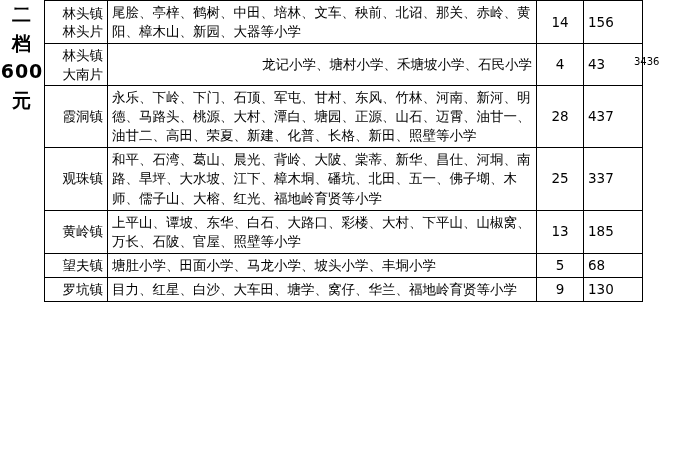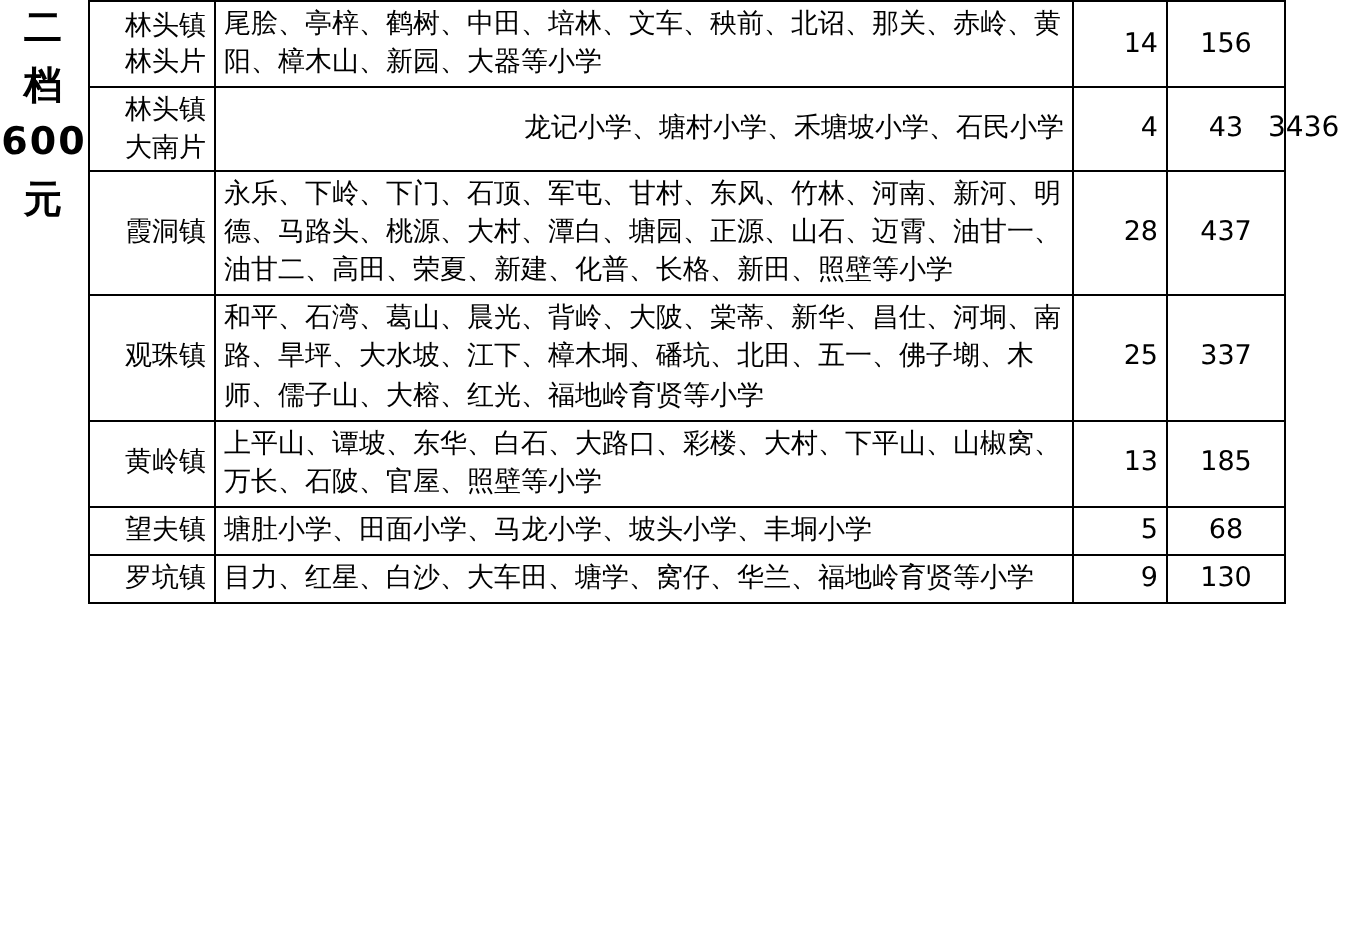--- a/index.html
+++ b/index.html
@@ -44,47 +44,46 @@
   td.schools {
     width: 420px;
     text-align: left;
     font-size: 13.5px;
   }
   td.schools.center {
     text-align: right;
   }
   td.num {
     width: 38px;
-    text-align: right;
+    text-align: center;
     font-size: 13.5px;
   }
   td.total {
     width: 50px;
-    text-align: center;
     font-size: 13.5px;
   }
   .grade-label {
     position: absolute;
     left: 0px;
     top: 0px;
     width: 44px;
     text-align: center;
     font-size: 19px;
     font-weight: bold;
     line-height: 1.5;
     letter-spacing: 1px;
   }
   .grade-label .ln {
     display: block;
   }
   .outer-total {
     position: absolute;
     left: 634px;
     top: 56px;
-    font-size: 14px;
+    font-size: 10px;
   }
   .town-two-line span {
     display: block;
     line-height: 1.35;
   }
 </style>
 </head>
 <body>
 
 <div class="page">

